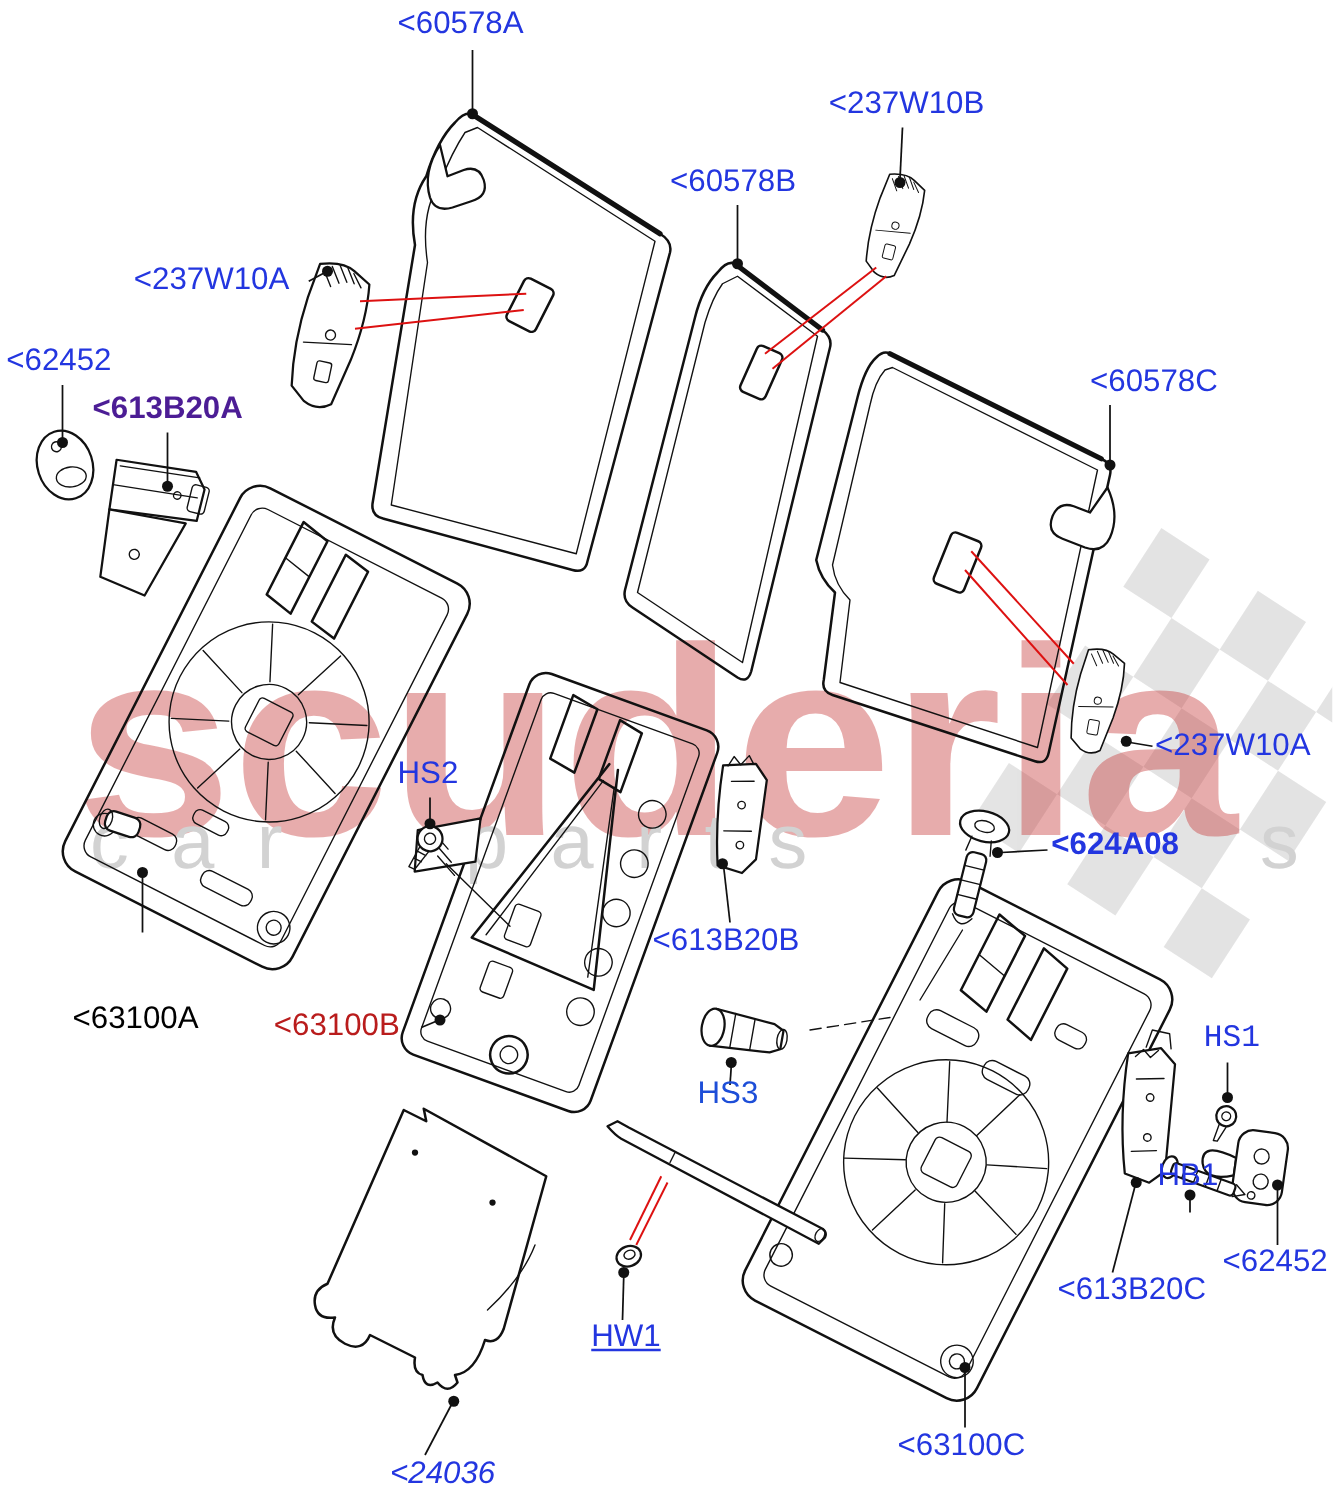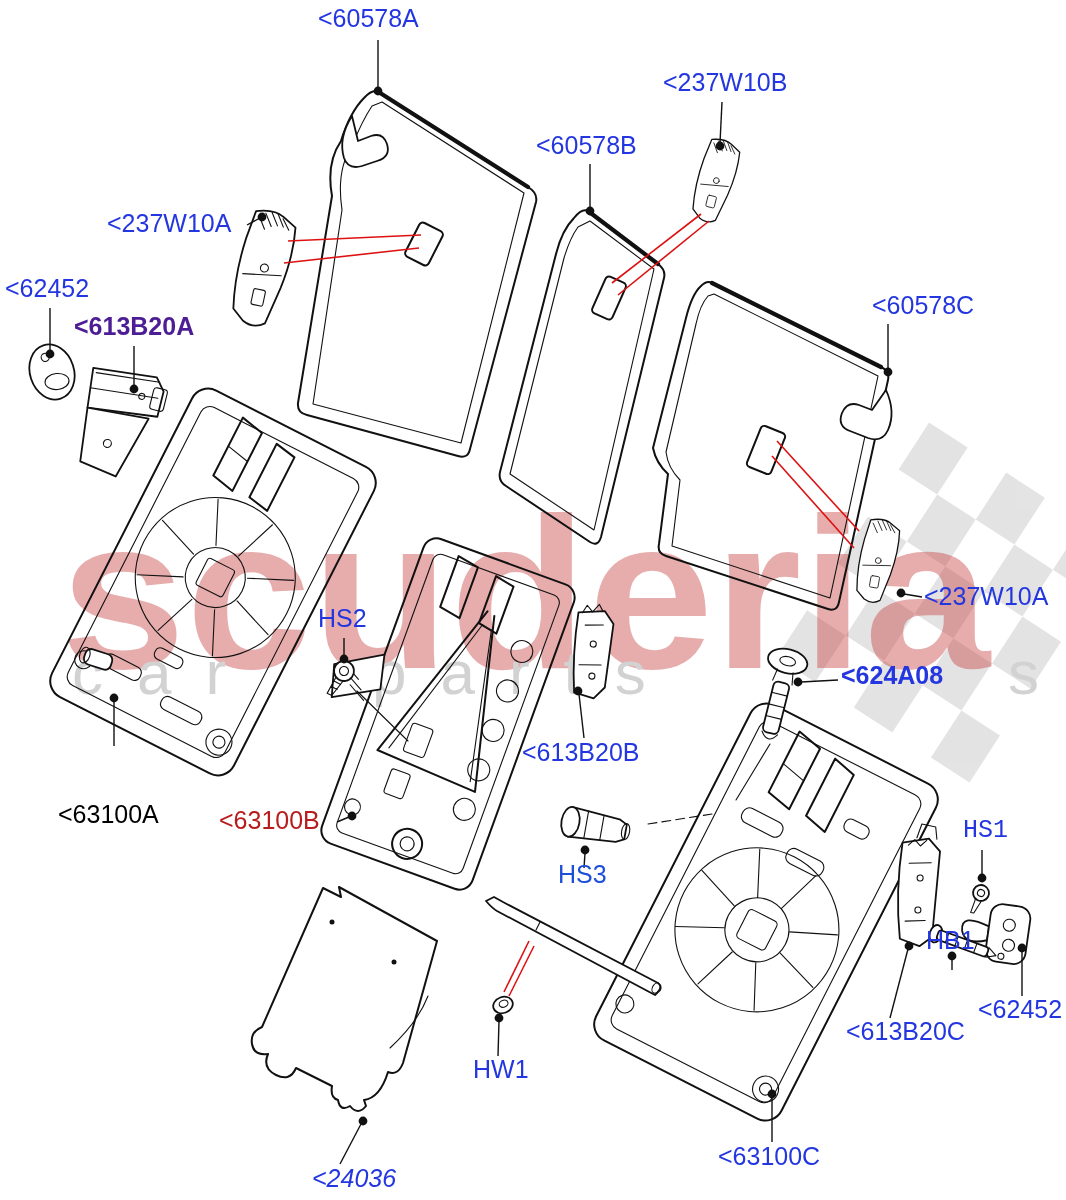--- a/index.html
+++ b/index.html
@@ -347,16 +347,16 @@
       <div class="callout" style="left: 318px; top: 606px; color: rgb(35, 54, 224);">HS2</div>
       <div class="callout" style="left: 522px; top: 740px; color: rgb(35, 54, 224);">&lt;613B20B</div>
       <div class="callout" style="left: 58px; top: 766px; color: #000000; margin-top: 36px;">&lt;63100A</div>
       <div class="callout" style="left: 219px; top: 808px; color: #b91c1c;">&lt;63100B</div>
       <div class="callout" style="left: 558px; top: 862px; color: #1d4ed8;">HS3</div>
       <div class="callout" style="left: 963px; top: 818px; color: rgb(35, 54, 224); font-family: Liberation Mono, monospace;">HS1</div>
       <div class="callout" style="left: 926px; top: 928px; color: rgb(35, 54, 224);">HB1</div>
       <div class="callout" style="left: 978px; top: 997px; color: rgb(35, 54, 224);">&lt;62452</div>
       <div class="callout" style="left: 846px; top: 1019px; color: rgb(35, 54, 224);">&lt;613B20C</div>
       <div class="callout" style="left: 718px; top: 1144px; color: rgb(35, 54, 224); text-align: center;">&lt;63100C</div>
-      <div class="callout" style="left: 473px; top: 1057px; color: rgb(35, 54, 224);">HW1</div>
+      <div class="callout" style="left: 473px; top: 1057px; color: rgb(35, 54, 224); text-decoration: underline;">HW1</div>
       <div class="callout" style="left: 312px; top: 1166px; color: rgb(35, 54, 224); font-style: italic;">&lt;24036</div>
     </div>
 </div>
 
 </body></html>

